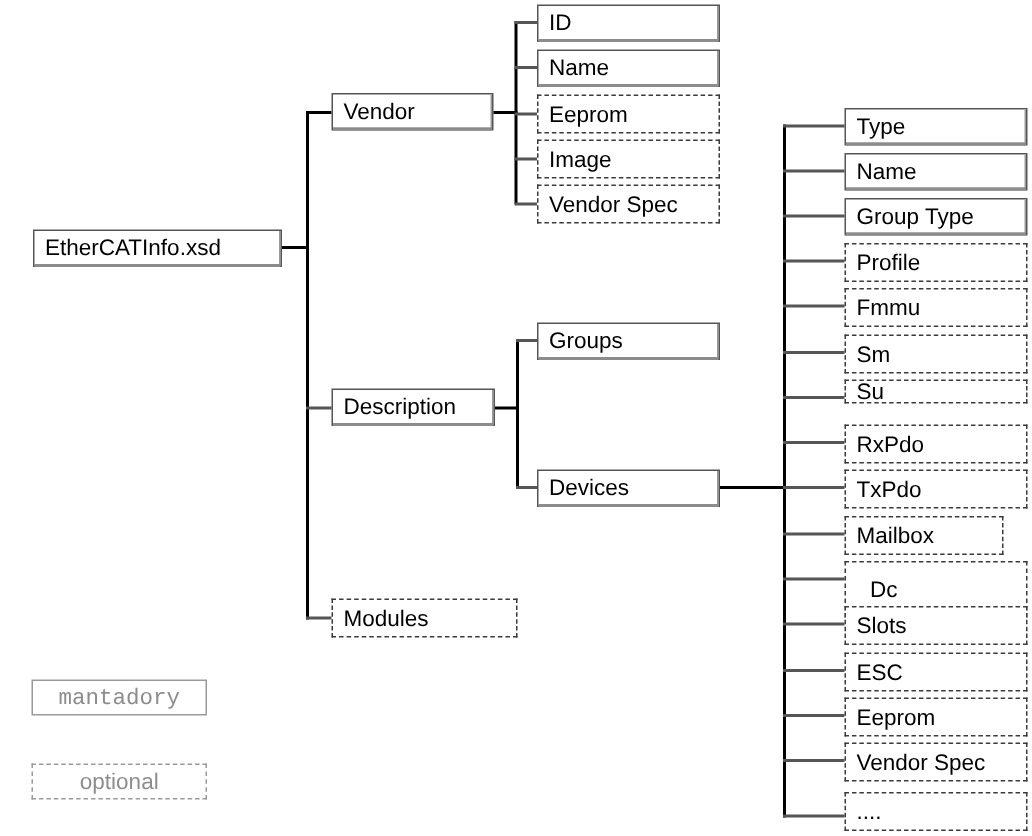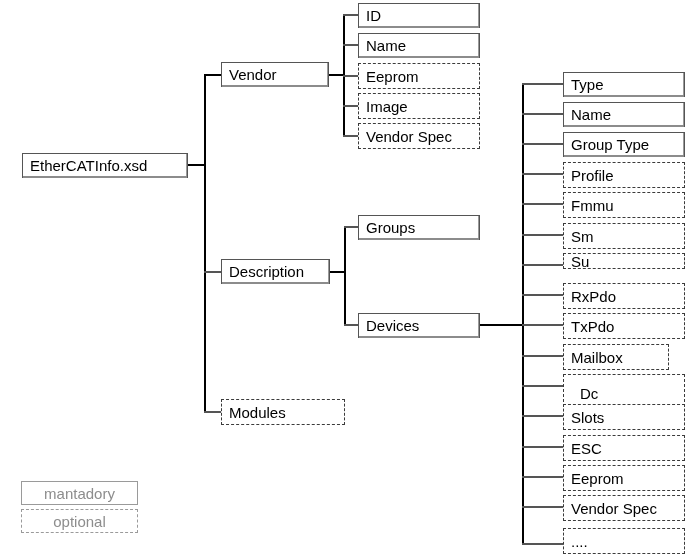--- a/index.html
+++ b/index.html
@@ -205,20 +205,20 @@
   <div class="node optional" style="left:563px;top:465px;width:122px;height:26px;">
     <span class="label">Eeprom</span>
   </div>
   <div class="node optional" style="left:563px;top:495px;width:122px;height:26px;">
     <span class="label">Vendor Spec</span>
   </div>
   <div class="node optional" style="left:563px;top:528px;width:122px;height:26px;">
     <span class="label">....</span>
   </div>
 
-  <div class="legend-box mandatory" style="left:21px;top:481px;width:117px;height:24px;">
+  <div class="legend-box mandatory" style="left:21px;top:453px;width:117px;height:24px;font-family:Liberation Mono, monospace;">
     <span class="label">mantadory</span>
   </div>
   <div class="legend-box optional" style="left:21px;top:509px;width:117px;height:24px;">
     <span class="label">optional</span>
   </div>
 
 </div>
 
 </body></html>

